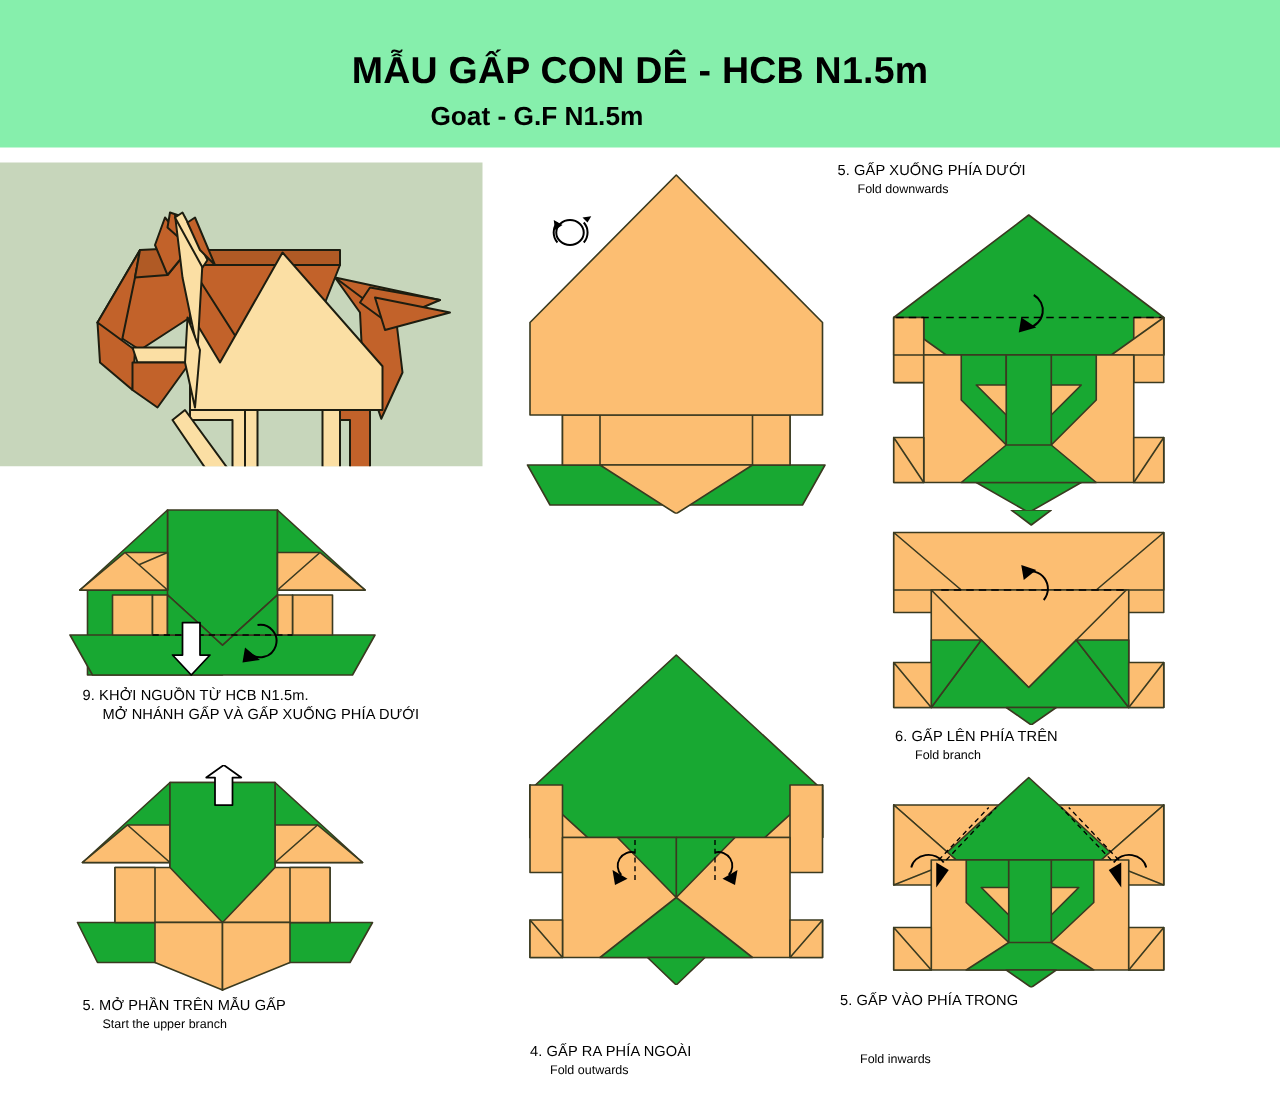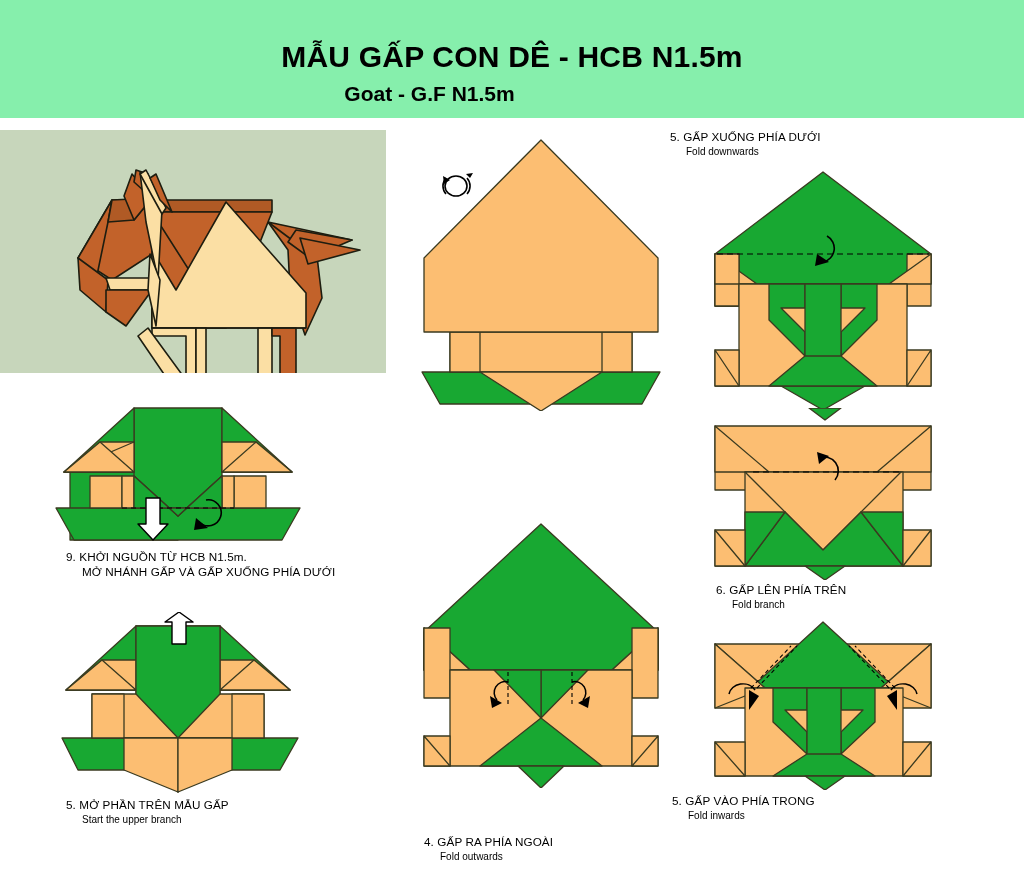--- a/index.html
+++ b/index.html
@@ -413,15 +413,15 @@
 
       <path d="M24,76 a14,12 0 0 1 26,-4" fill="none" stroke="#000" stroke-width="1.5"></path>
       <polygon points="44,72 54,78 44,92" fill="#000" stroke="none"></polygon>
       <path d="M212,76 a14,12 0 0 0 -26,-4" fill="none" stroke="#000" stroke-width="1.5"></path>
       <polygon points="192,72 182,78 192,92" fill="#000" stroke="none"></polygon>
     </g>
   </svg>
   </div>
   <div class="caption-block">
     <div class="caption caption-vi">5. GẤP VÀO PHÍA TRONG</div>
-    <div class="caption caption-en" style="padding-left:16px;">Fold inwards</div>
+    <div class="caption caption-en" style="padding-left:16px;margin-top:32px;">Fold inwards</div>
   </div>
 </div>
 
 </body></html>

